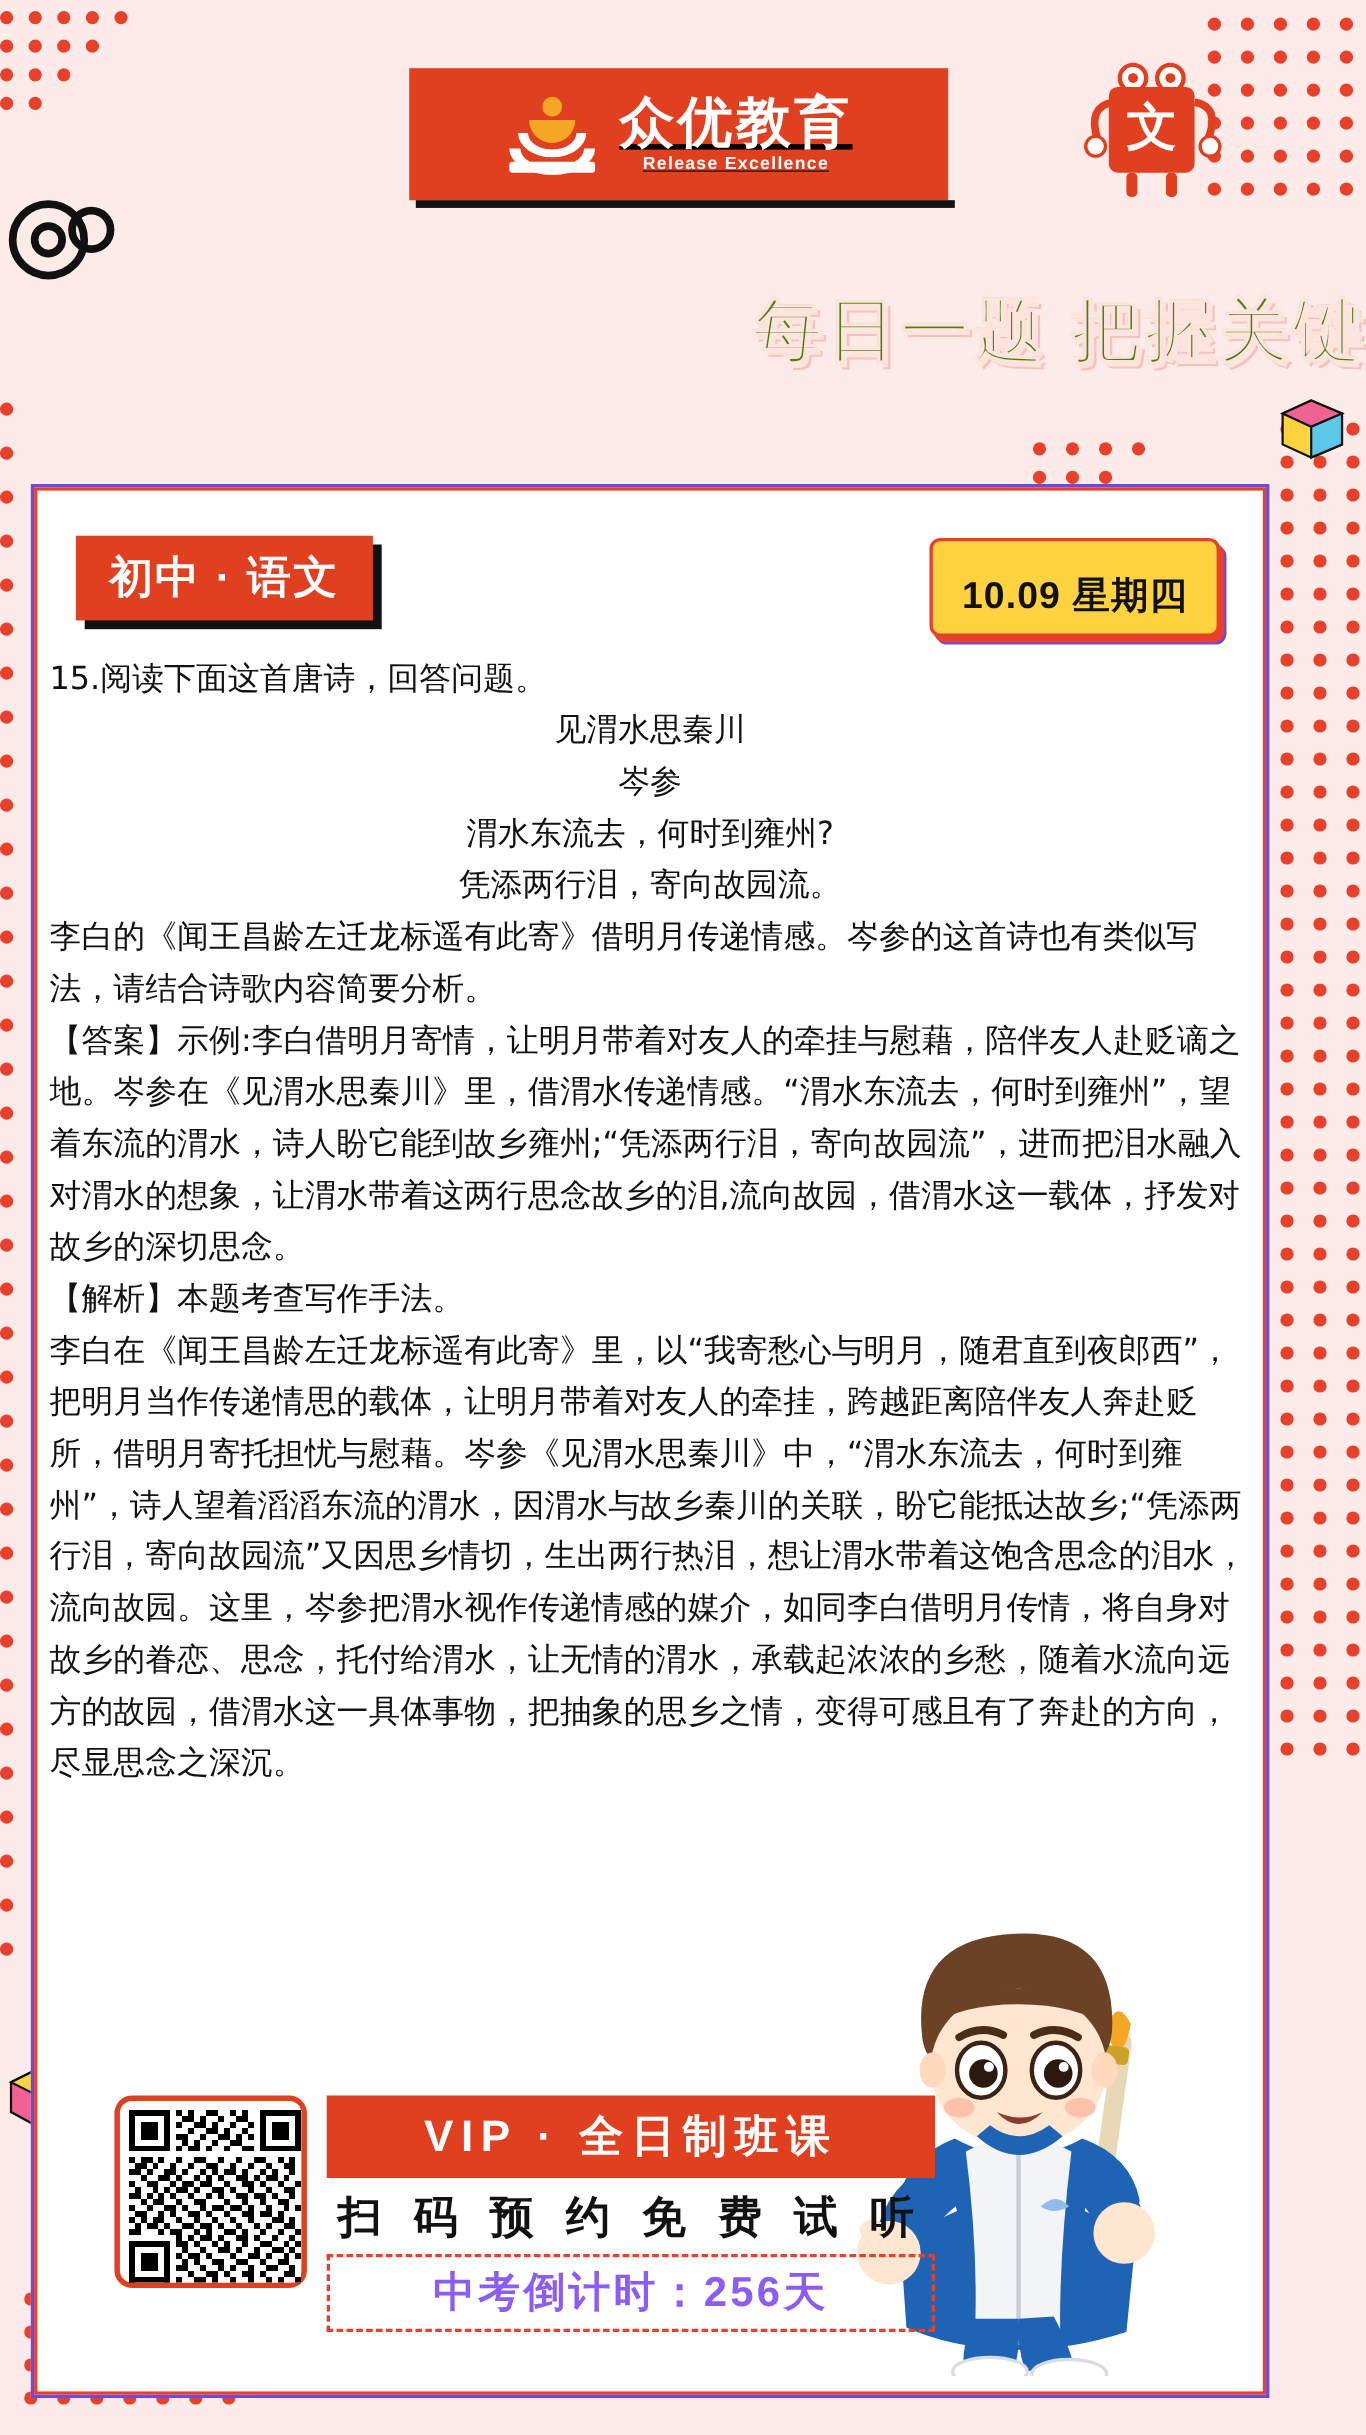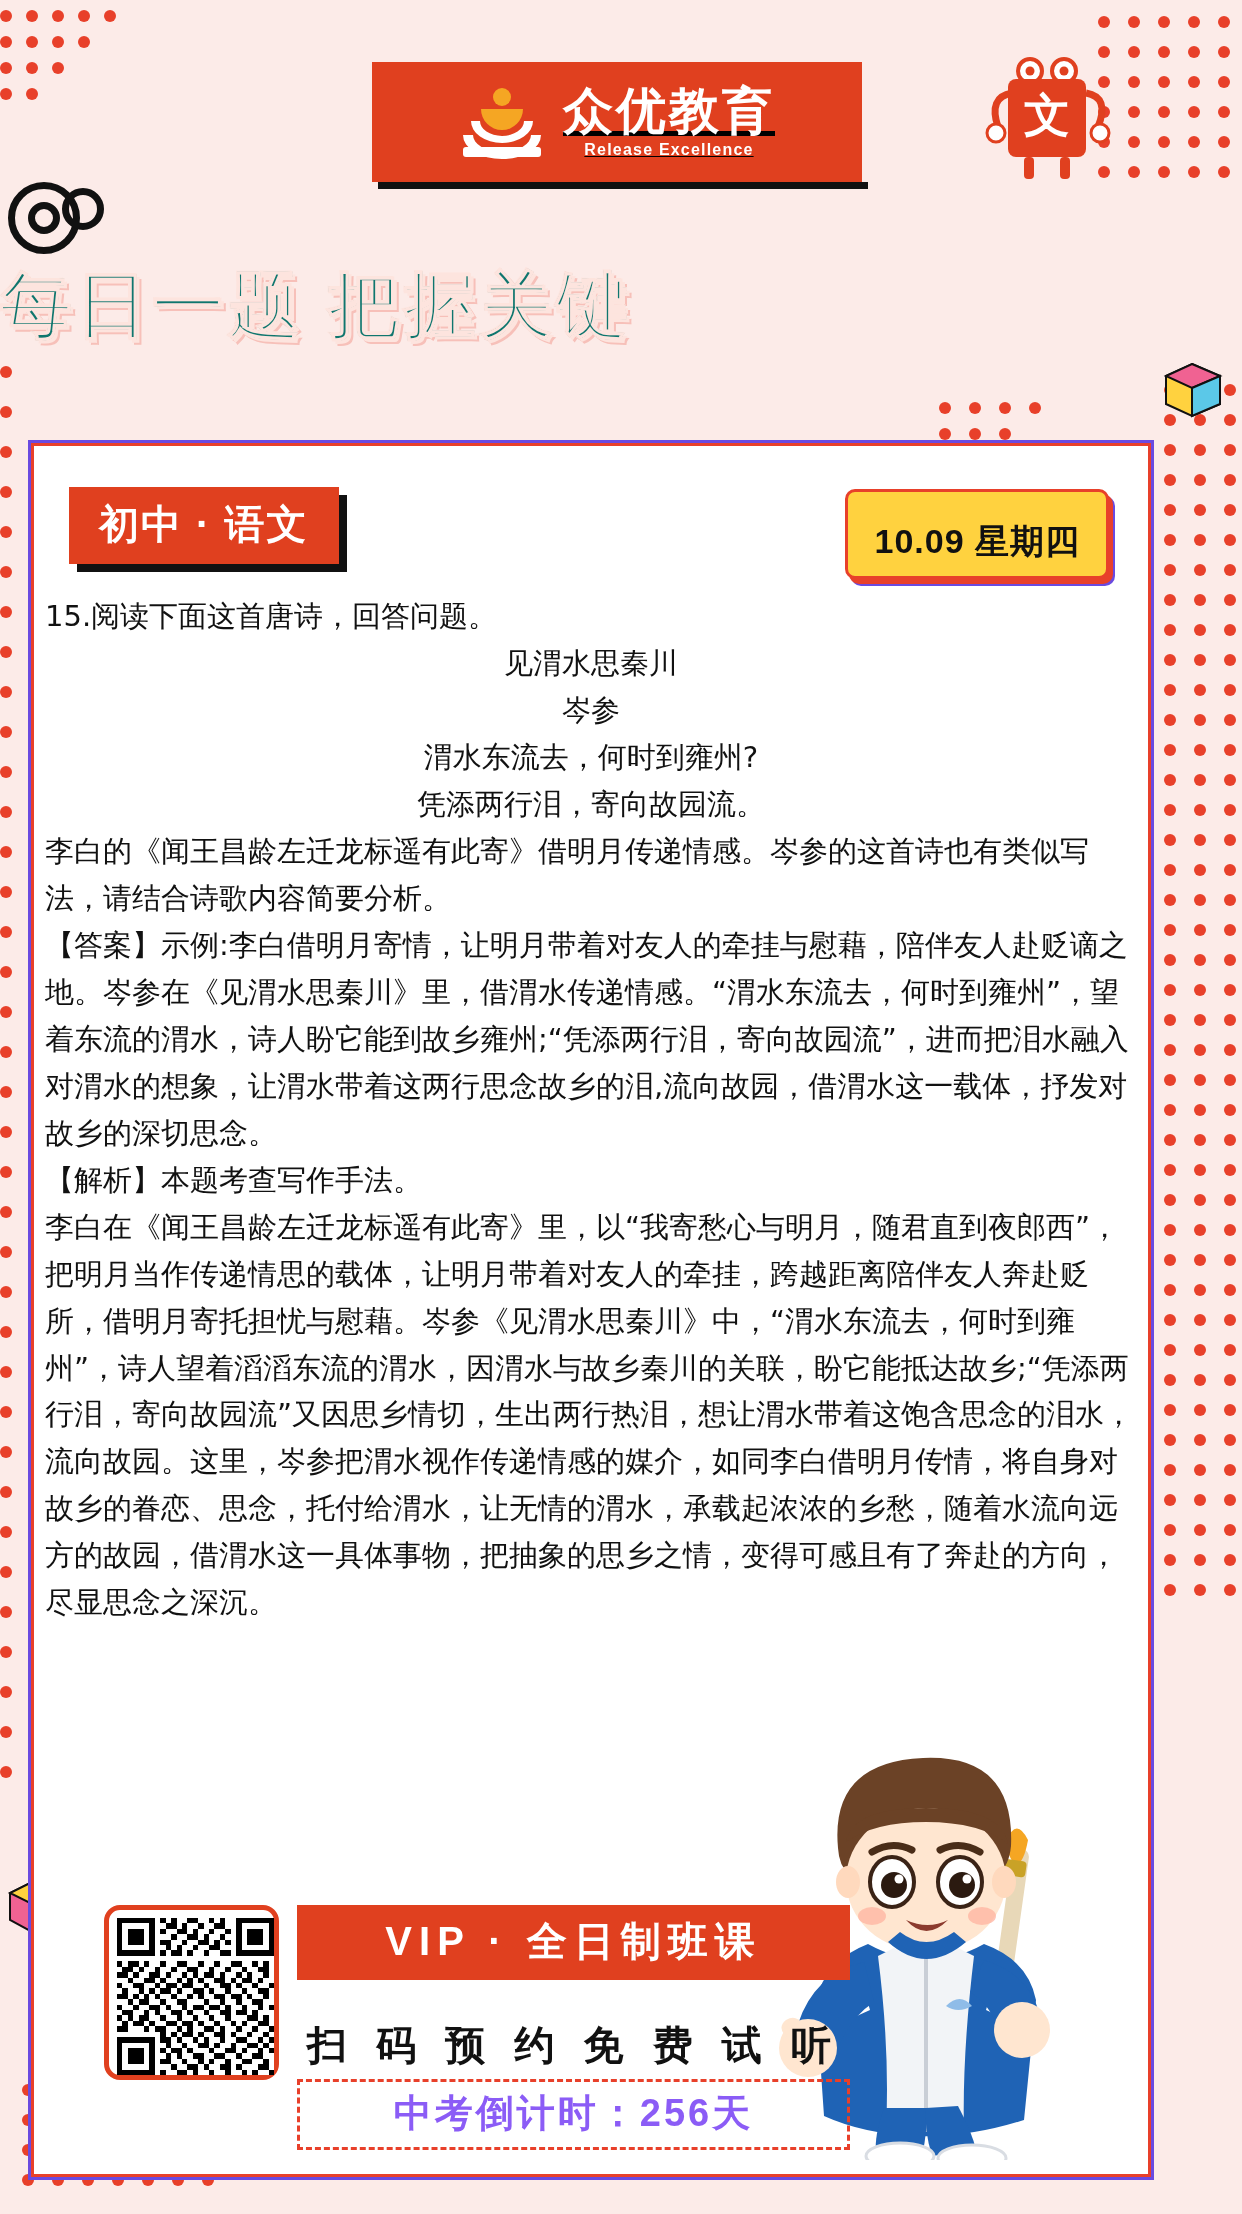--- a/index.html
+++ b/index.html
@@ -41,23 +41,23 @@
     color:#fff; font-size:16px; font-weight:bold; letter-spacing:1.2px;
     margin-top:4px;
   }
 
   
   .book-mascot{ position:absolute; left:980px; top:55px; width:135px; height:135px; z-index:5;}
 
   
   .headline{
     position:absolute; left:0; top:258px; width:1242px;
-    text-align:left; z-index:4;
-    font-size:72px; font-weight:bold; letter-spacing:4px;
-    color:#0f766e;
+    text-align:right; z-index:4;
+    font-size:63px; font-weight:bold; letter-spacing:4px;
+    color:#4d7c0f;
     text-shadow: 3px 3px 0 #fde4de, -1px -1px 0 #fde4de, 5px 5px 0 rgba(232,64,42,.25);
     -webkit-text-stroke:1px #fde4de;
     white-space:nowrap;
   }
 
   
   .card{
     position:absolute; left:28px; top:440px;
     width:1126px; height:1740px;
     background:#fff;
@@ -112,21 +112,21 @@
   }
   .qr svg{ display:block; }
   .footer-right{ flex:1; }
   .vip-bar{
     background:#e0401f; color:#fff;
     font-size:40px; font-weight:bold; letter-spacing:7px;
     text-align:center; padding:9px 0 11px;
   }
   .scan-line{
     color:#111; font-size:40px; font-weight:bold; letter-spacing:9px;
-    text-align:center; padding:8px 0 6px;margin-top:30px;
+    text-align:center; padding:8px 0 6px;
   }
   .countdown{
     border:3px dashed #e8402a;
     color:#8b5cf6; font-size:38px; font-weight:bold; letter-spacing:3px;
     text-align:center; padding:6px 0 8px;
   }
 
   
   .cube{ position:absolute; z-index:2; }
 </style>

